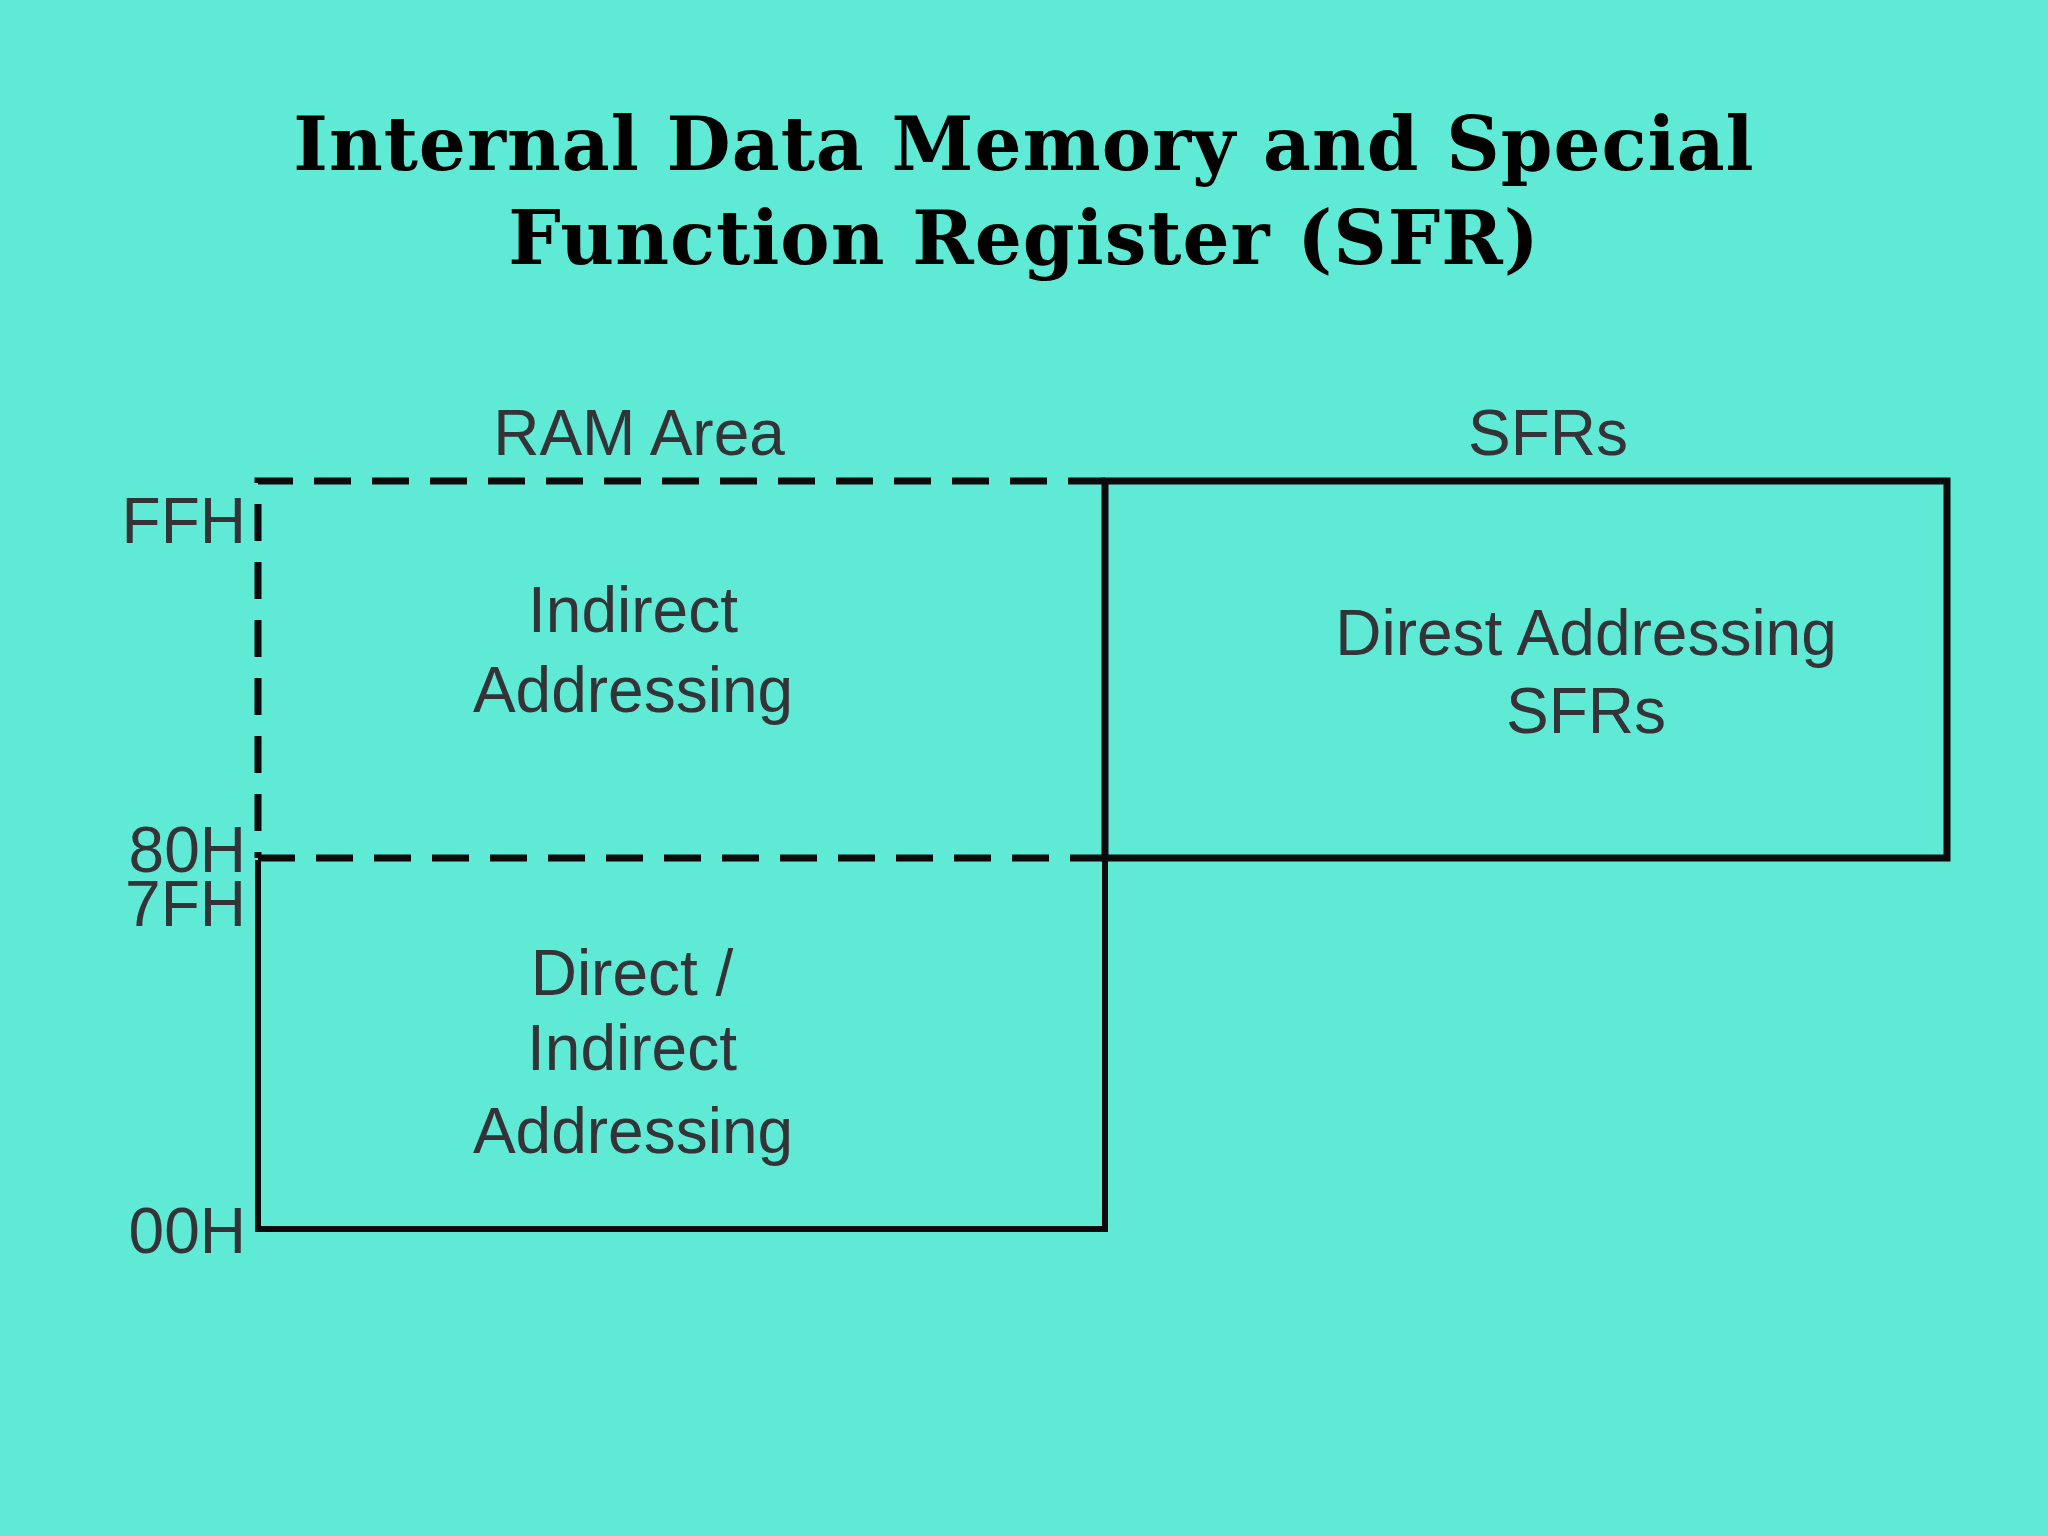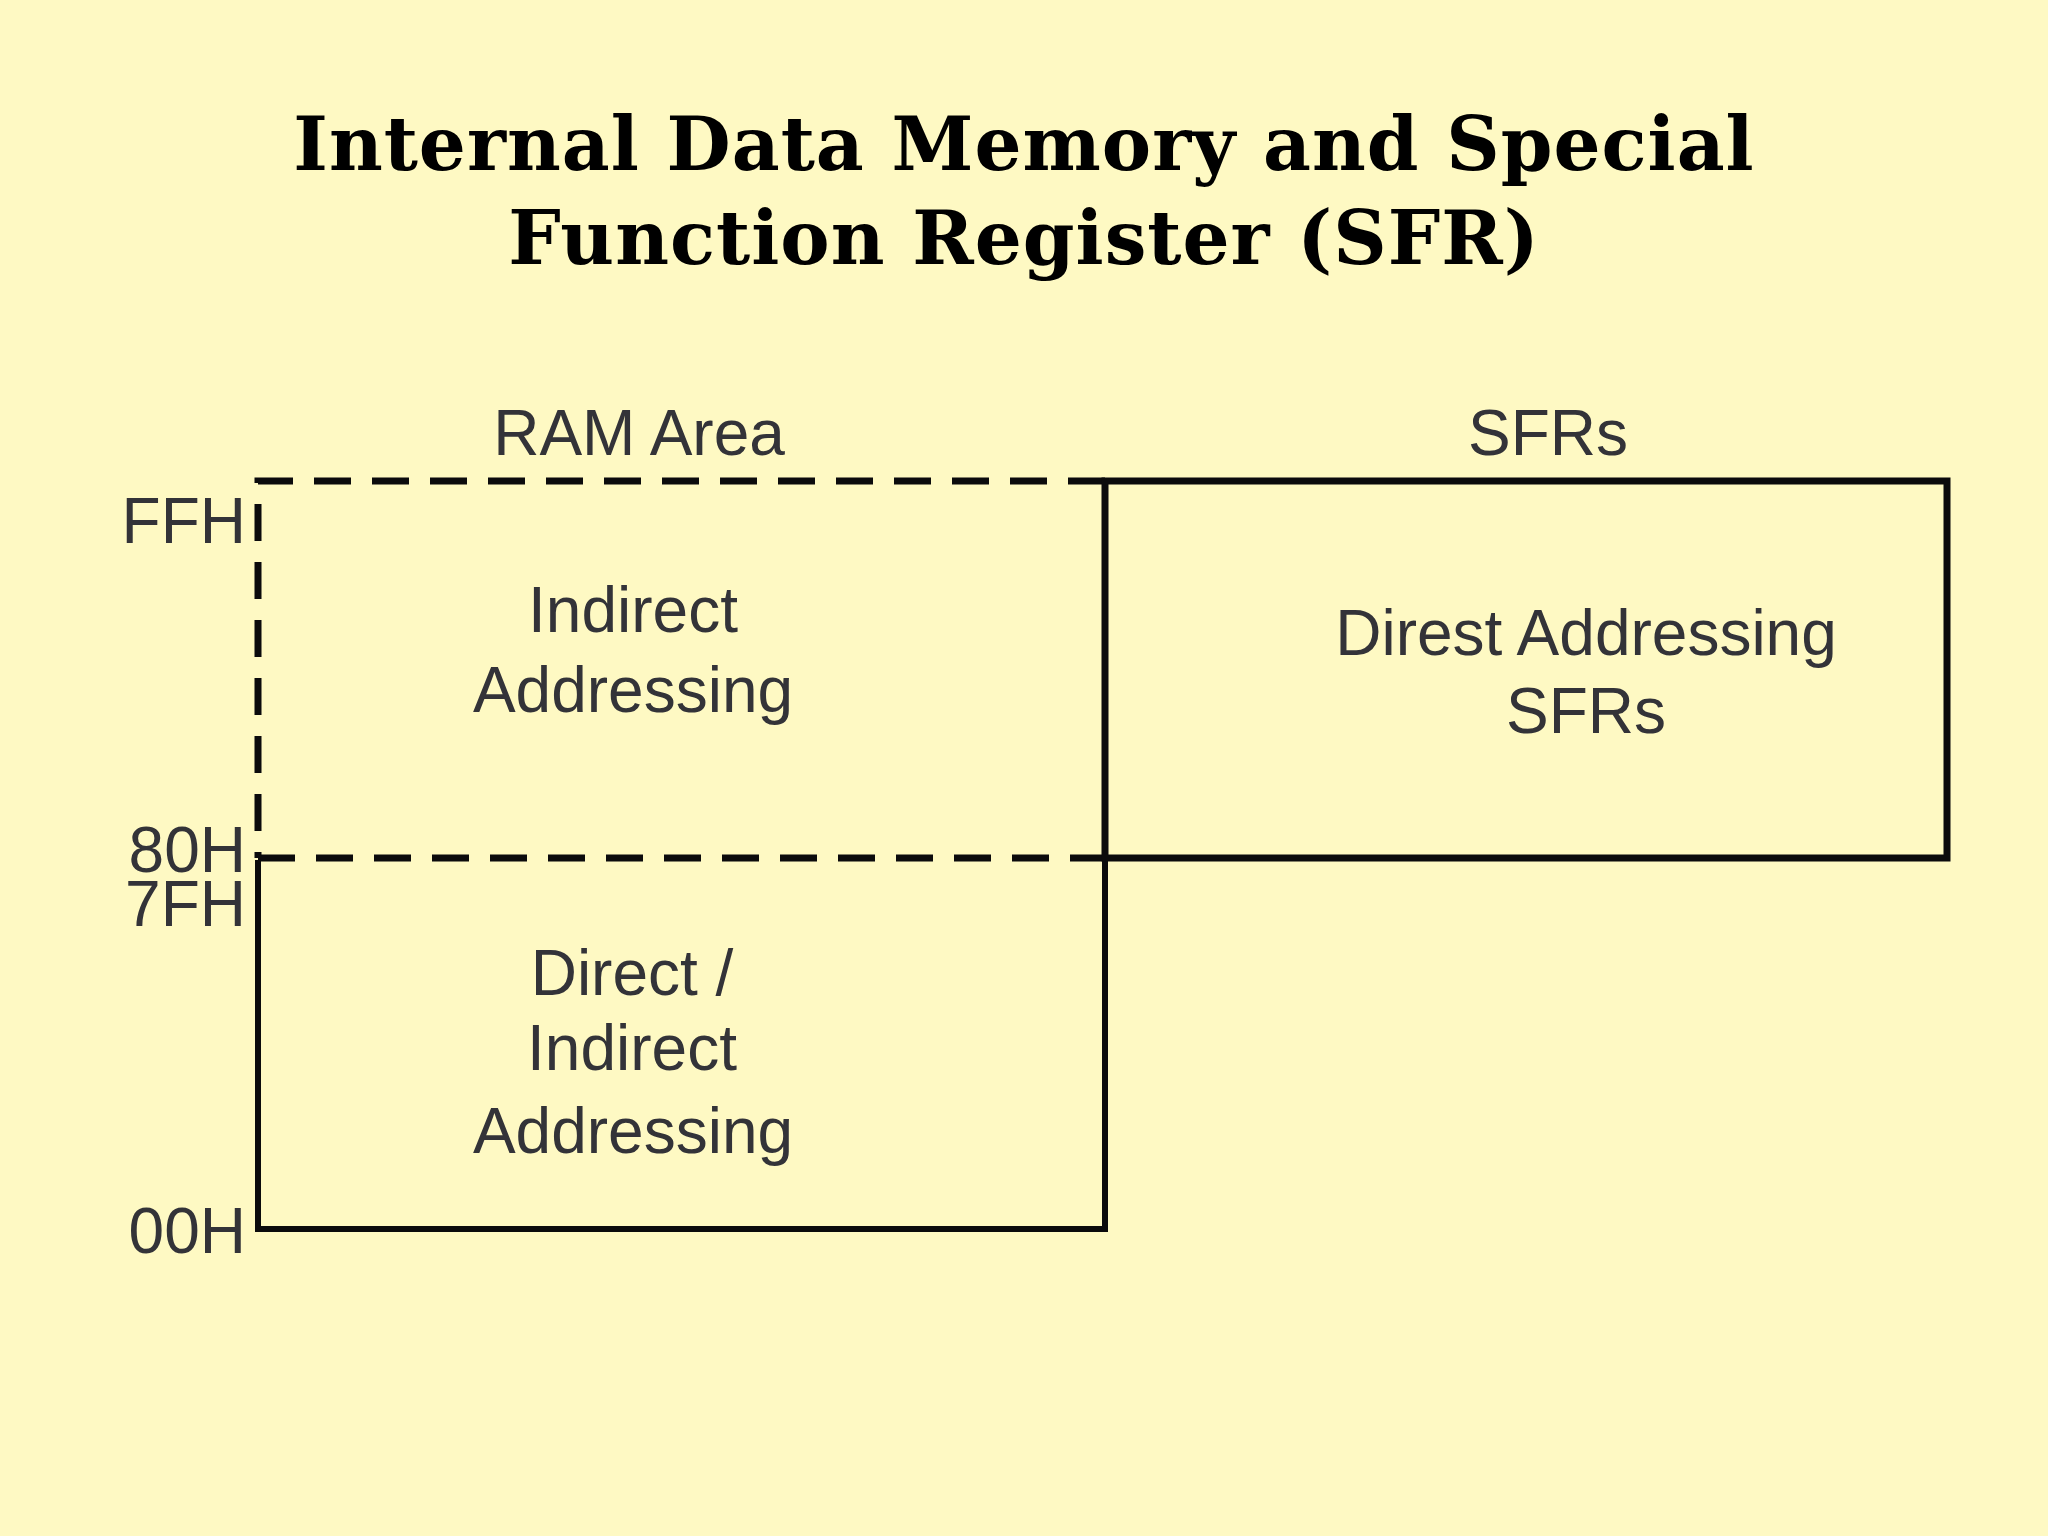--- a/index.html
+++ b/index.html
@@ -4,21 +4,21 @@
 <style>
   html, body {
     margin: 0;
     padding: 0;
     background: #ffffff;
   }
   .page {
     position: relative;
     width: 2048px;
     height: 1536px;
-    background: #fef9c3;
+    background: #5eead4;
     overflow: hidden;
     font-family: "Liberation Sans", sans-serif;
   }
   svg.diagram {
     position: absolute;
     left: 0;
     top: 0;
     width: 2048px;
     height: 1536px;
   }

